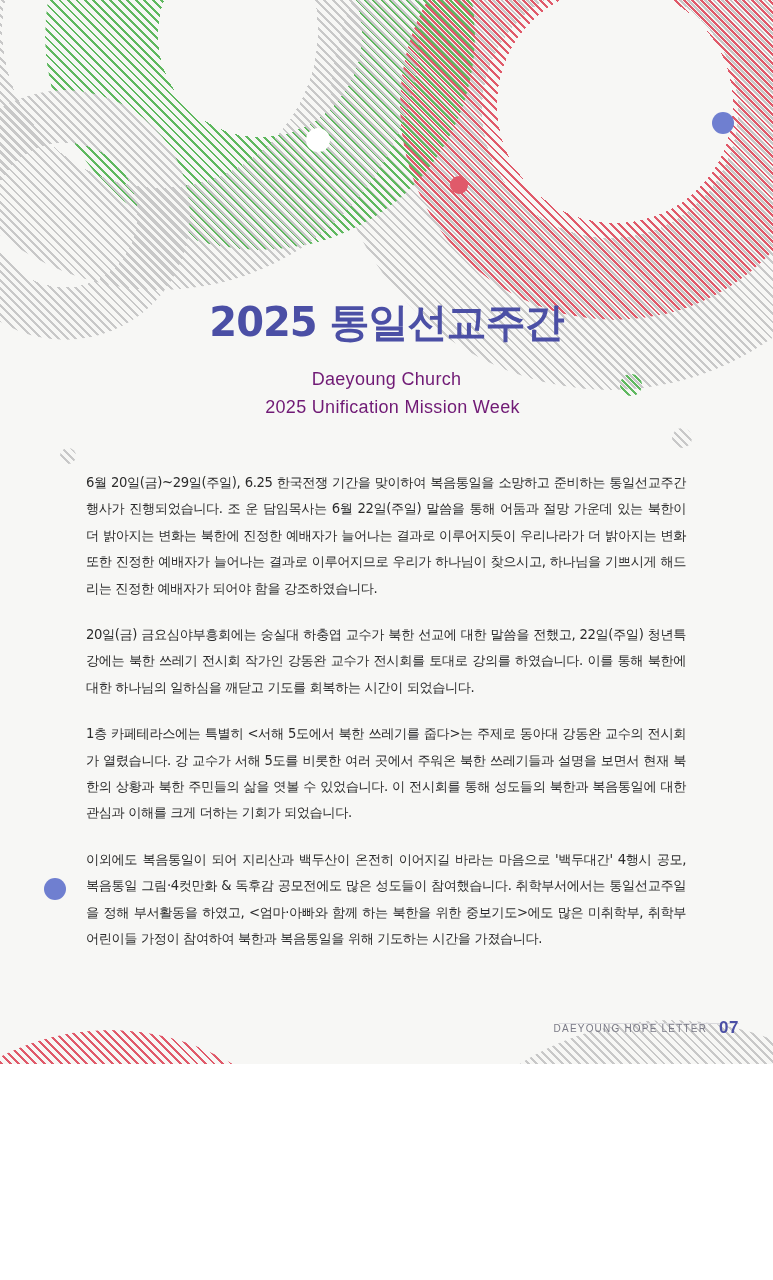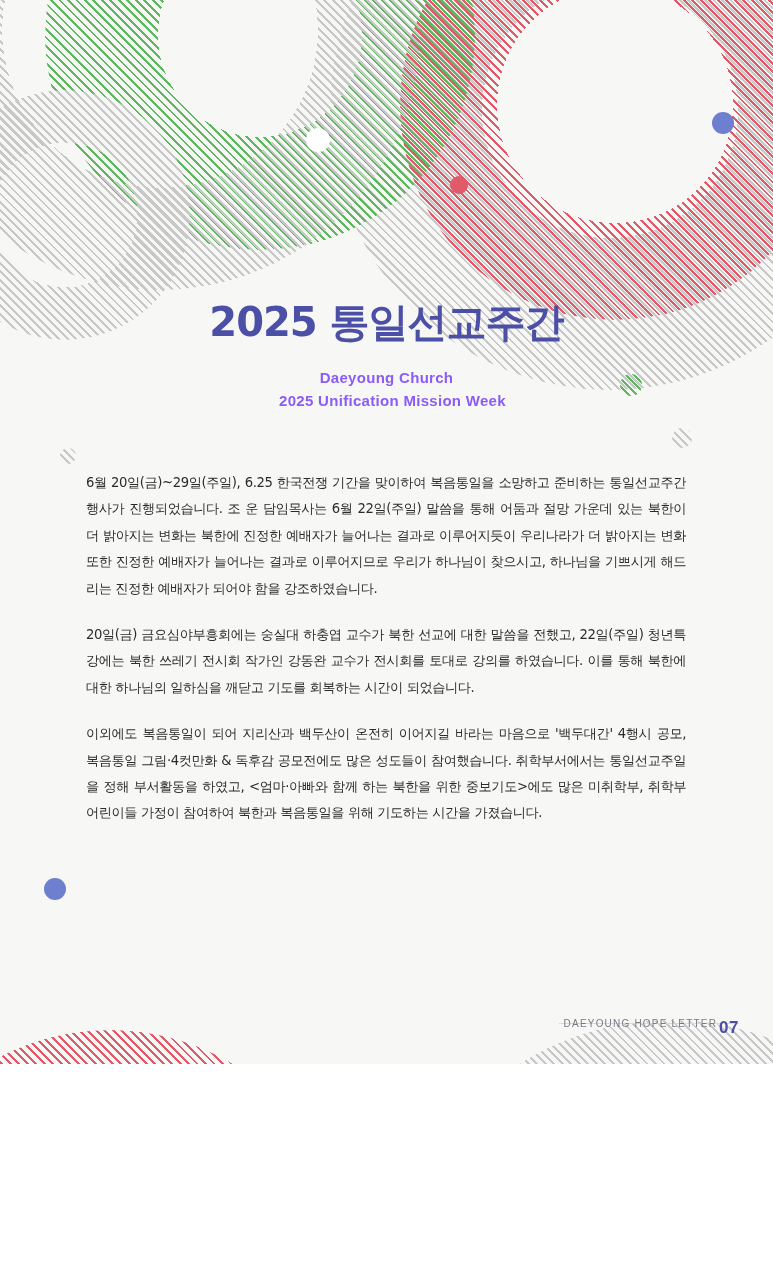--- a/index.html
+++ b/index.html
@@ -66,26 +66,25 @@
     font-family: "DejaVu Sans", sans-serif;
     font-size: 40px;
     font-weight: bold;
     letter-spacing: -1px;
     color: #4b4fa5;
     margin: 0 0 22px 0;
     line-height: 1.1;
   }
   .subtitle {
     font-family: "Liberation Sans", sans-serif;
-    font-size: 15px;
+    font-size: 18px;
     line-height: 1.55;
-    color: #8b5cf6;
+    color: #701a75;
     margin: 0;
     letter-spacing: 0.3px;
-    font-weight: bold;
   }
   .subtitle .line2 { display: block; padding-left: 12px; }
 
   
   .body-text {
     position: absolute;
     top: 470px;
     left: 86px;
     width: 600px;
     z-index: 5;
@@ -100,22 +99,22 @@
     letter-spacing: -0.4px;
   }
   .para:last-child { margin-bottom: 0; }
 
   
   .footer {
     position: absolute;
     right: 34px;
     bottom: 26px;
     display: flex;
-    align-items: flex-start;
-    gap: 2px;
+    align-items: center;
+    gap: 12px;
     z-index: 6;
   }
   .footer-label {
     font-family: "Liberation Sans", sans-serif;
     font-size: 10px;
     letter-spacing: 1.2px;
     color: #7a7a86;
   }
   .footer-page {
     font-family: "Liberation Sans", sans-serif;
@@ -179,20 +178,21 @@
     <p class="subtitle">
       <span>Daeyoung Church</span>
       <span class="line2">2025 Unification Mission Week</span>
     </p>
   </div>
 
   <div class="body-text">
     <p class="para">6월 20일(금)~29일(주일), 6.25 한국전쟁 기간을 맞이하여 복음통일을 소망하고 준비하는 통일선교주간 행사가 진행되었습니다.
 조 운 담임목사는 6월 22일(주일) 말씀을 통해 어둠과 절망 가운데 있는 북한이 더 밝아지는 변화는 북한에 진정한 예배자가 늘어나는 결과로 이루어지듯이 우리나라가 더 밝아지는 변화 또한 진정한 예배자가 늘어나는 결과로 이루어지므로 우리가 하나님이 찾으시고, 하나님을 기쁘시게 해드리는 진정한 예배자가 되어야 함을 강조하였습니다.</p>
     <p class="para">20일(금) 금요심야부흥회에는 숭실대 하충엽 교수가 북한 선교에 대한 말씀을 전했고, 22일(주일) 청년특강에는 북한 쓰레기 전시회 작가인 강동완 교수가 전시회를 토대로 강의를 하였습니다. 이를 통해 북한에 대한 하나님의 일하심을 깨닫고 기도를 회복하는 시간이 되었습니다.</p>
+    <p class="para">1층 카페테라스에는 특별히 &lt;서해 5도에서 북한 쓰레기를 줍다&gt;는 주제로 동아대 강동완 교수의 전시회가 열렸습니다. 강 교수가 서해 5도를 비롯한 여러 곳에서 주워온 북한 쓰레기들과 설명을 보면서 현재 북한의 상황과 북한 주민들의 삶을 엿볼 수 있었습니다. 이 전시회를 통해 성도들의 북한과 복음통일에 대한 관심과 이해를 크게 더하는 기회가 되었습니다.</p>
     <p class="para">이외에도 복음통일이 되어 지리산과 백두산이 온전히 이어지길 바라는 마음으로 '백두대간' 4행시 공모, 복음통일 그림·4컷만화 &amp; 독후감 공모전에도 많은 성도들이 참여했습니다. 취학부서에서는 통일선교주일을 정해 부서활동을 하였고, &lt;엄마·아빠와 함께 하는 북한을 위한 중보기도&gt;에도 많은 미취학부, 취학부 어린이들 가정이 참여하여 북한과 복음통일을 위해 기도하는 시간을 가졌습니다.</p>
   </div>
 
   <div class="footer-rule"></div>
   <div class="footer">
     <span class="footer-label">DAEYOUNG HOPE LETTER</span>
     <span class="footer-page">07</span>
   </div>
 
 </div>

